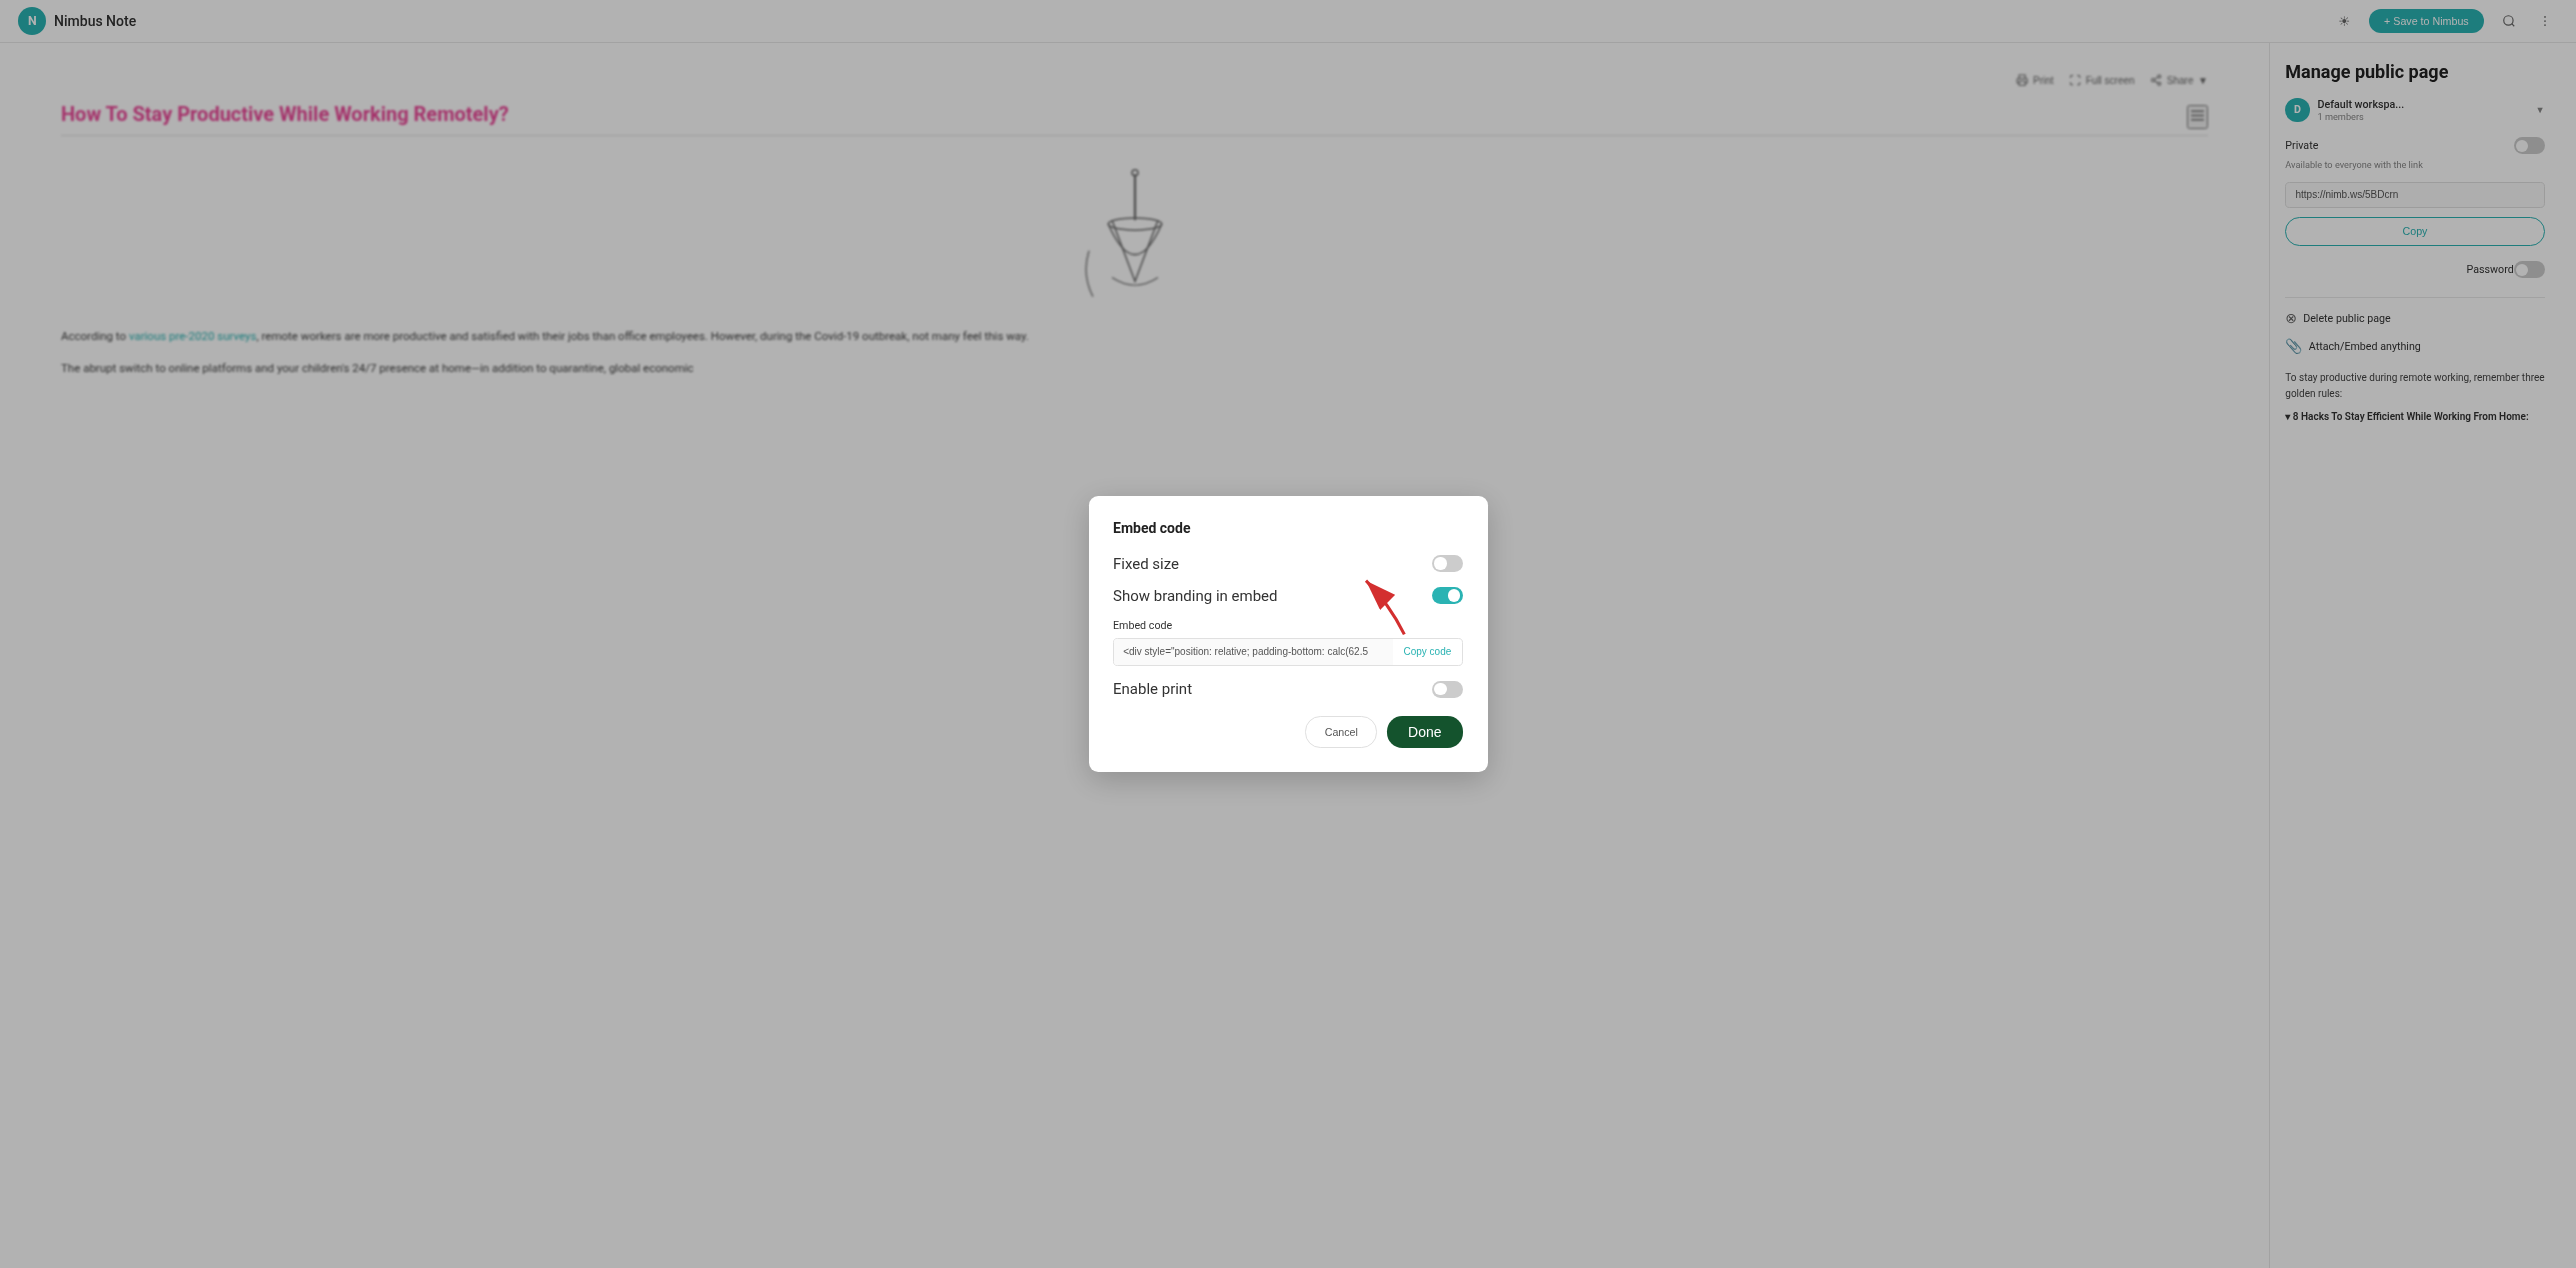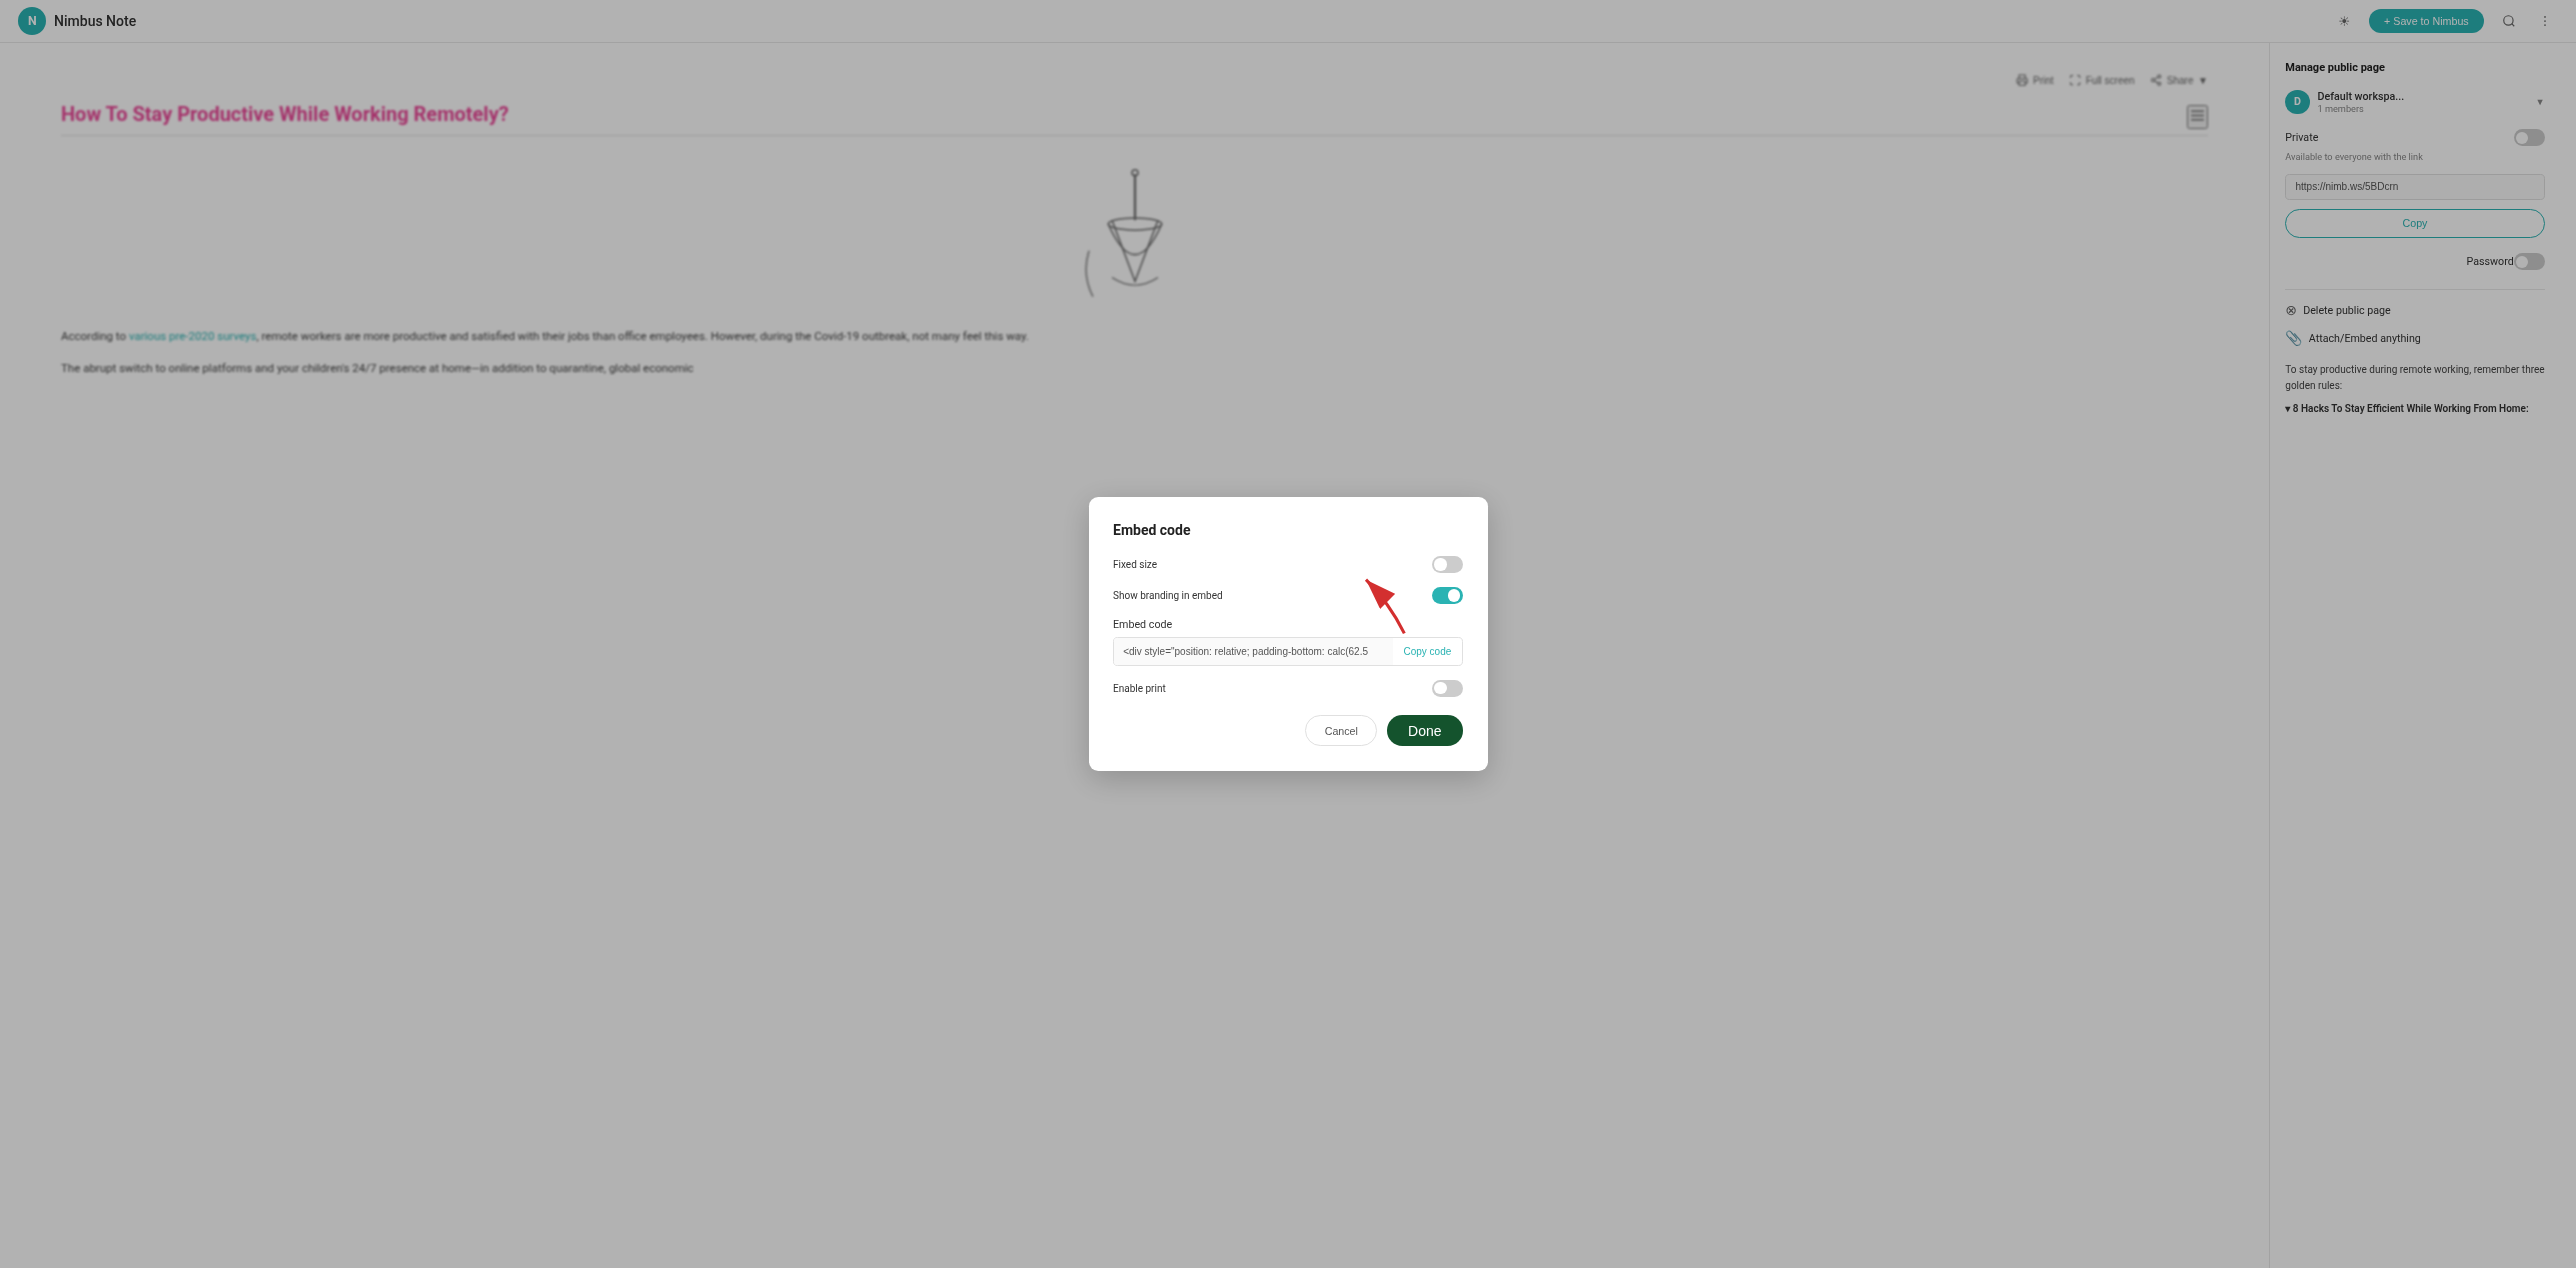--- a/index.html
+++ b/index.html
@@ -64,21 +64,21 @@
     
     .article-body { font-size: 11.5px; line-height: 1.7; color: #444; }
     .article-body a { color: #2ab3b3; text-decoration: none; }
     .article-body p { margin-bottom: 12.3px; }
 
     
     .sidebar {
       width: 291px; border-left: 0.8px solid #e8e8e8;
       padding: 18.4px 15.3px; background: #fff; flex-shrink: 0;
     }
-    .sidebar-title { font-size: 11px; font-weight: 700; color: #222; margin-bottom: 15.3px; }
+    .sidebar-title { font-size: 18px; font-weight: 700; color: #222; margin-bottom: 15.3px; }
 
     .workspace-row {
       display: flex; align-items: center; gap: 7.7px; margin-bottom: 15.3px;
     }
     .workspace-avatar {
       width: 24.5px; height: 24.5px; border-radius: 50%; background: #2ab3b3;
       display: flex; align-items: center; justify-content: center;
       color: #fff; font-weight: bold; font-size: 10.7px; flex-shrink: 0;
     }
     .workspace-info { flex: 1; }
@@ -150,21 +150,21 @@
       background: #fff; border-radius: 9.2px; padding: 24.5px;
       width: 399px; box-shadow: 0 7.7px 31px rgba(0,0,0,0.2);
       position: relative;
     }
     .modal-title { font-size: 14px; font-weight: 700; color: #222; margin-bottom: 18.4px; }
 
     .modal-row {
       display: flex; align-items: center; justify-content: space-between;
       margin-bottom: 14px;
     }
-    .modal-label { font-size: 10px; color: #333; }
+    .modal-label { font-size: 15px; color: #333; }
 
     .embed-code-section { margin-bottom: 14px; }
     .embed-label { font-size: 10.7px; color: #333; margin-bottom: 6.1px; }
 
     .embed-input-row {
       display: flex; align-items: center; gap: 0;
       border: 0.8px solid #e0e0e0; border-radius: 4.6px; overflow: hidden;
     }
     .embed-input {
       flex: 1; padding: 7.7px 9.2px; border: none; outline: none;

